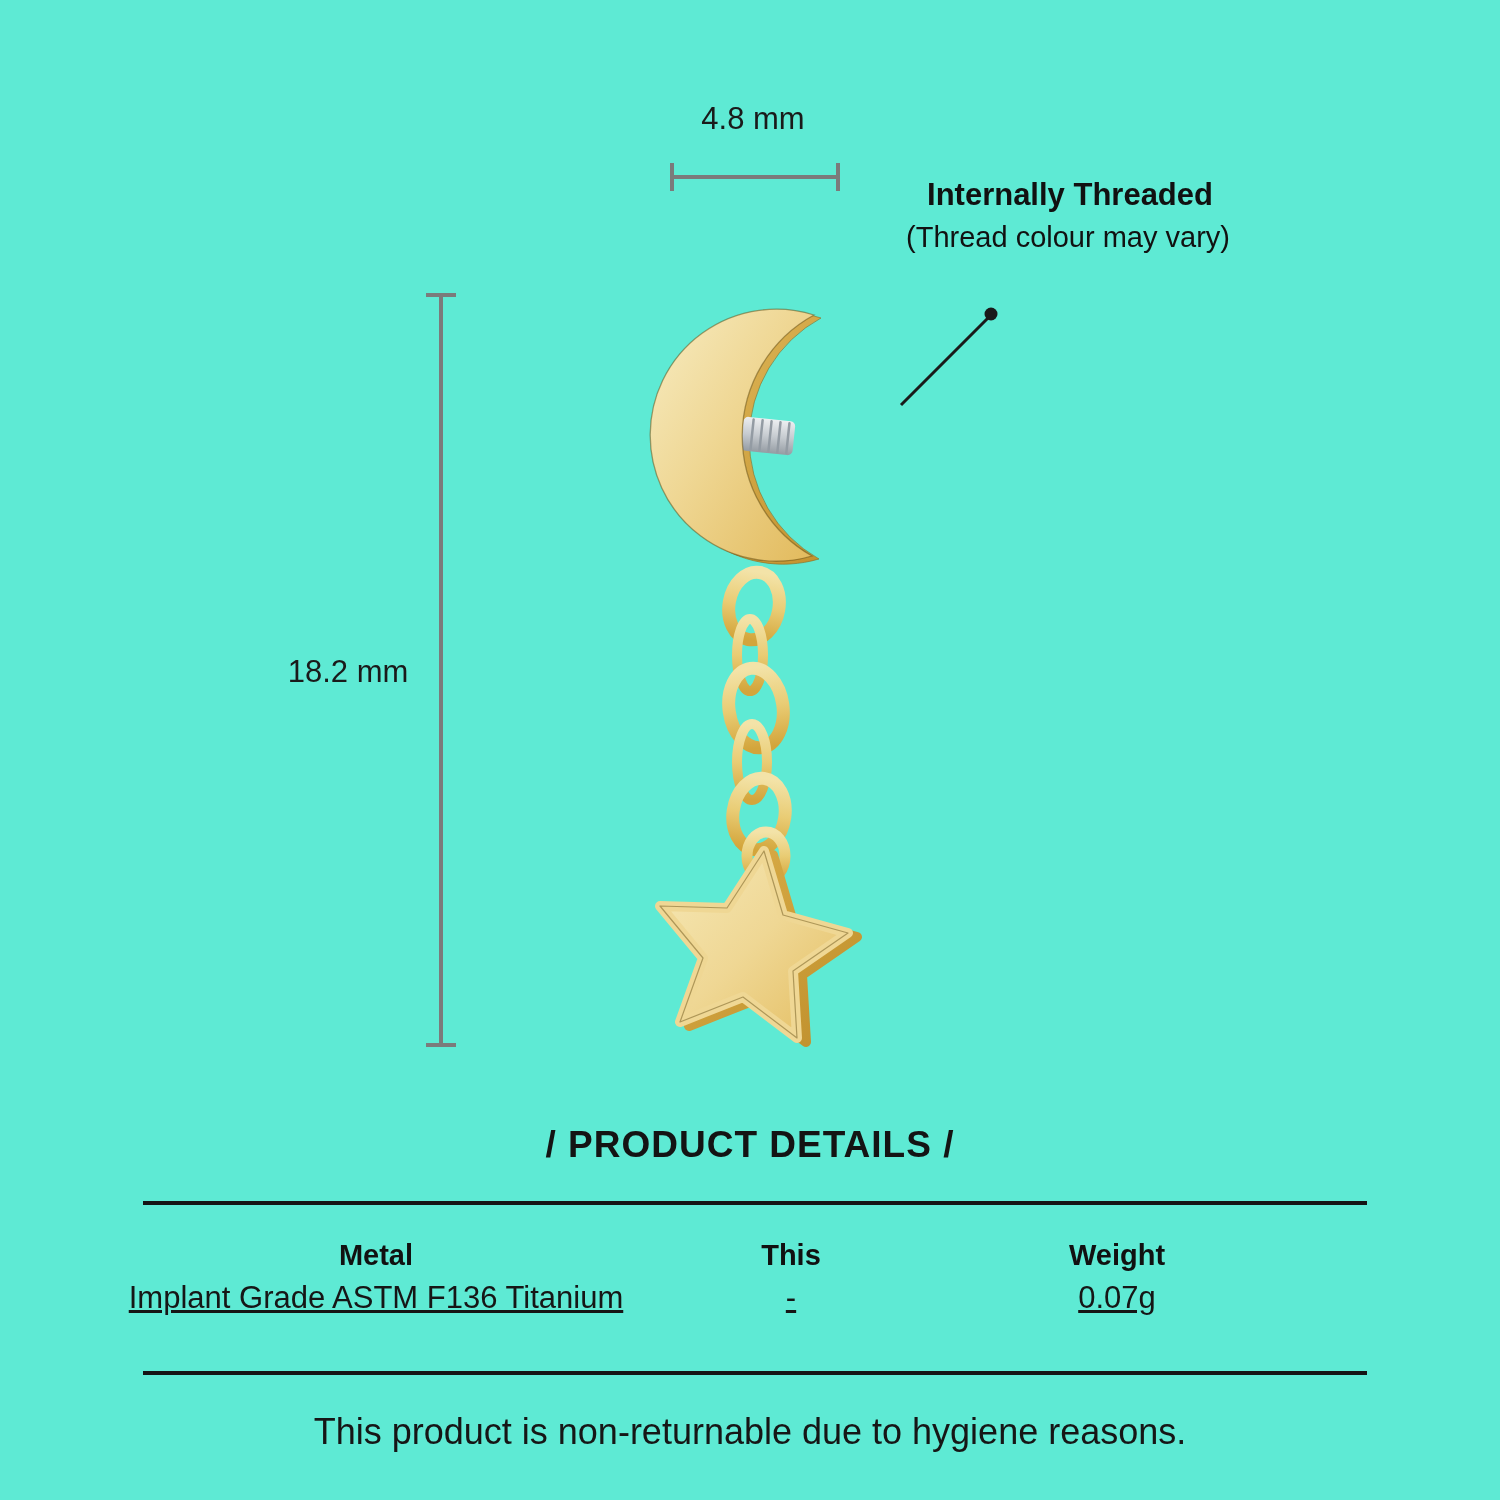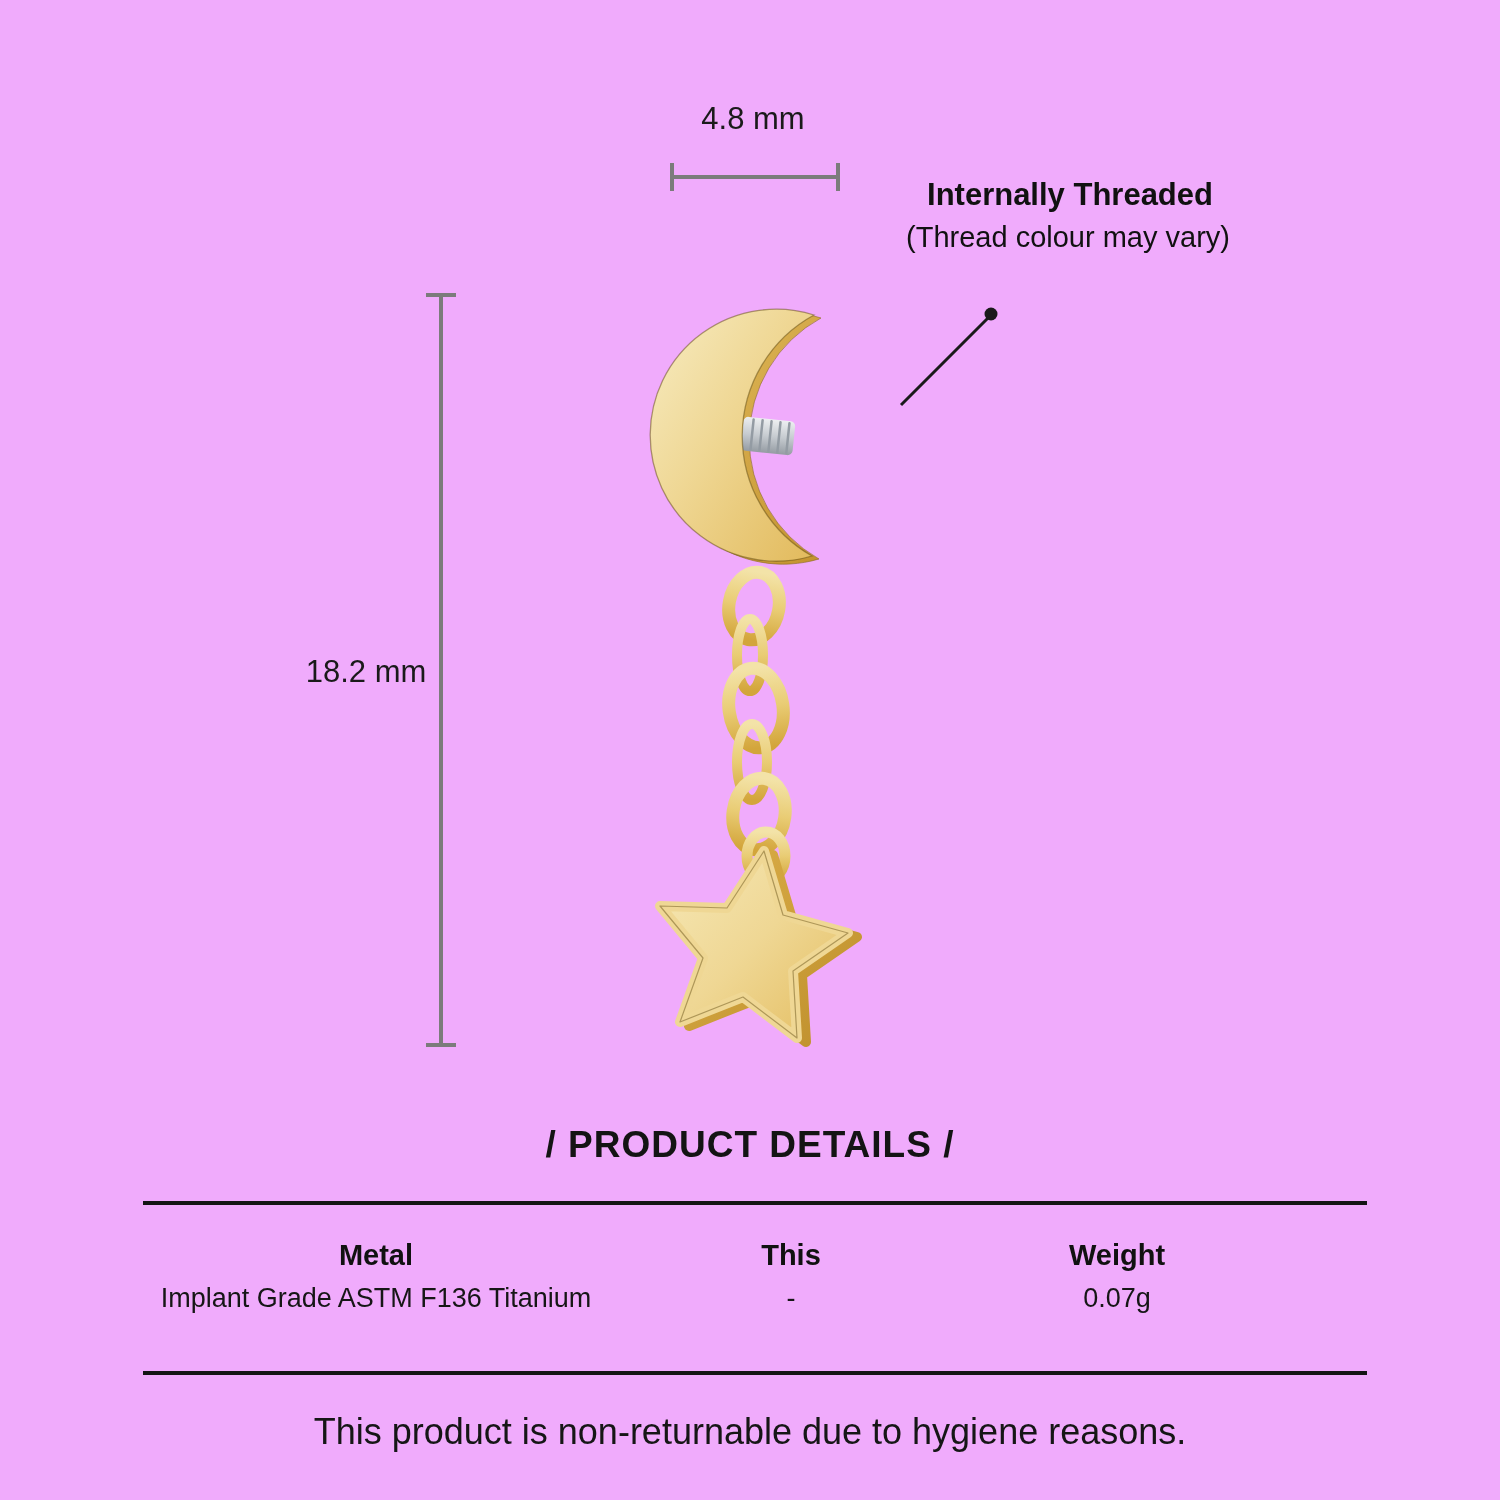--- a/index.html
+++ b/index.html
@@ -1,52 +1,52 @@
 <!DOCTYPE html>
 <html><head>
 <meta charset="utf-8">
 <style>
   html,body{margin:0;padding:0;background:#fff;}
   .stage{
-    position:relative;width:1500px;height:1500px;background:#f0abfc;
+    position:relative;width:1500px;height:1500px;background:#5eead4;
     font-family:"Liberation Sans","DejaVu Sans",sans-serif;color:#151515;overflow:hidden;
   }
   .abs{position:absolute;}
   .cx{transform:translateX(-50%);white-space:nowrap;}
   
   .mline{background:#7b7b7b;}
   
   .dim-label{font-size:31px;color:#1a1a1a;}
   .annot-title{font-size:31px;font-weight:700;color:#111;}
   .annot-sub{font-size:29px;color:#111;}
   .details-heading{font-size:37px;font-weight:600;letter-spacing:1px;color:#141414;}
   .rule{background:#151515;}
   .col{position:absolute;text-align:center;transform:translateX(-50%);}
   .col-header{font-size:29px;font-weight:700;line-height:44px;color:#111;}
-  .col-line{font-size:27px;line-height:42px;color:#161616;}
+  .col-line{font-size:31px;line-height:42px;color:#161616;text-decoration:underline;}
   .note{font-size:36px;color:#161616;}
   svg{display:block;}
 </style>
 </head>
 <body>
 
 <div class="stage">
 
   <div class="abs cx dim-label" style="left:753px;top:101px;">4.8 mm</div>
   <div class="abs mline" style="left:672px;top:175px;width:166px;height:4px;"></div>
   <div class="abs mline" style="left:670px;top:163px;width:4px;height:28px;"></div>
   <div class="abs mline" style="left:836px;top:163px;width:4px;height:28px;"></div>
 
   <div class="abs cx annot-sub" style="left:1068px;top:221px;">(Thread colour may vary)</div>
   <div class="abs cx annot-title" style="left:1070px;top:177px;">Internally Threaded</div>
 
   <div class="abs mline" style="left:439px;top:295px;width:4px;height:752px;"></div>
   <div class="abs mline" style="left:426px;top:293px;width:30px;height:4px;"></div>
   <div class="abs mline" style="left:426px;top:1043px;width:30px;height:4px;"></div>
-  <div class="abs cx dim-label" style="left:366px;top:654px;">18.2 mm</div>
+  <div class="abs cx dim-label" style="left:348px;top:654px;">18.2 mm</div>
 
   <svg class="abs" style="left:0;top:0;pointer-events:none;" width="1500" height="1500" viewBox="0 0 1500 1500">
     <defs>
       <linearGradient id="goldFace" x1="0" y1="0" x2="1" y2="1">
         <stop offset="0" stop-color="#F7ECC2"></stop>
         <stop offset="0.45" stop-color="#EFD794"></stop>
         <stop offset="1" stop-color="#E2BA5C"></stop>
       </linearGradient>
       <linearGradient id="goldDeep" x1="0" y1="0" x2="1" y2="1">
         <stop offset="0" stop-color="#E5C063"></stop>

